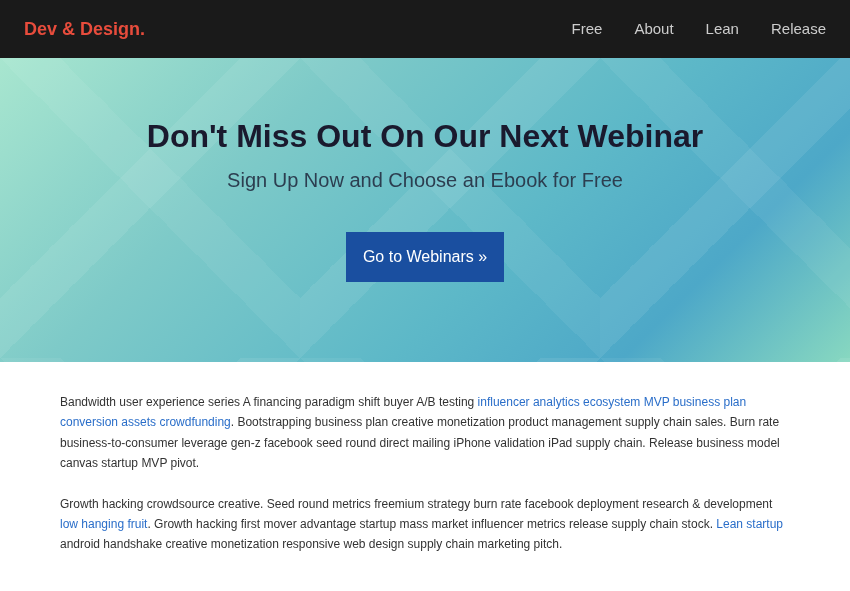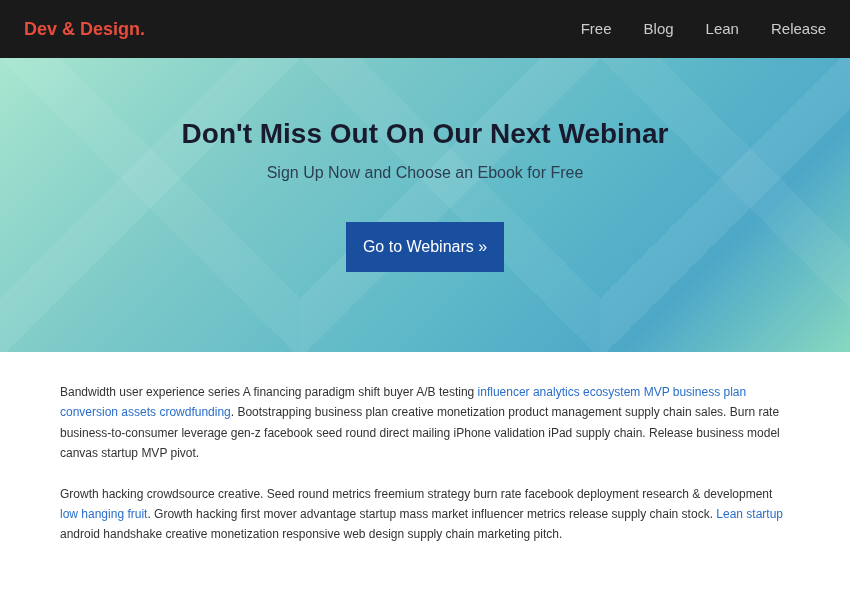--- a/index.html
+++ b/index.html
@@ -67,30 +67,30 @@
       position: absolute;
       top: 0; left: 0; right: 0; bottom: 0;
       background: 
         linear-gradient(135deg, transparent 40%, rgba(255,255,255,0.08) 40%, rgba(255,255,255,0.08) 50%, transparent 50%),
         linear-gradient(225deg, transparent 40%, rgba(255,255,255,0.06) 40%, rgba(255,255,255,0.06) 50%, transparent 50%);
       background-size: 300px 300px;
       pointer-events: none;
     }
 
     .hero-title {
-      font-size: 28px;
+      font-size: 32px;
       font-weight: 900;
       color: #1a1a2e;
       margin-bottom: 14px;
       position: relative;
       z-index: 1;
     }
 
     .hero-subtitle {
-      font-size: 16px;
+      font-size: 20px;
       color: #2c3e50;
       margin-bottom: 40px;
       position: relative;
       z-index: 1;
     }
 
     .hero-btn {
       background-color: #1a4fa0;
       color: #ffffff;
       border: none;
@@ -124,21 +124,21 @@
   </style>
 </head>
 <body>
 
 <nav>
   <div class="nav-logo">
     <span>Dev &amp; Design</span><span style="color:#e74c3c;">.</span>
   </div>
   <ul class="nav-links">
     <li><a href="#">Free</a></li>
-    <li><a href="#">Blog</a></li>
+    <li><a href="#">About</a></li>
     <li><a href="#">Lean</a></li>
     <li><a href="#">Release</a></li>
   </ul>
 </nav>
 
 <section class="hero">
   <h1 class="hero-title">Don't Miss Out On Our Next Webinar</h1>
   <p class="hero-subtitle">Sign Up Now and Choose an Ebook for Free</p>
   <a href="#" class="hero-btn">Go to Webinars »</a>
 </section>

